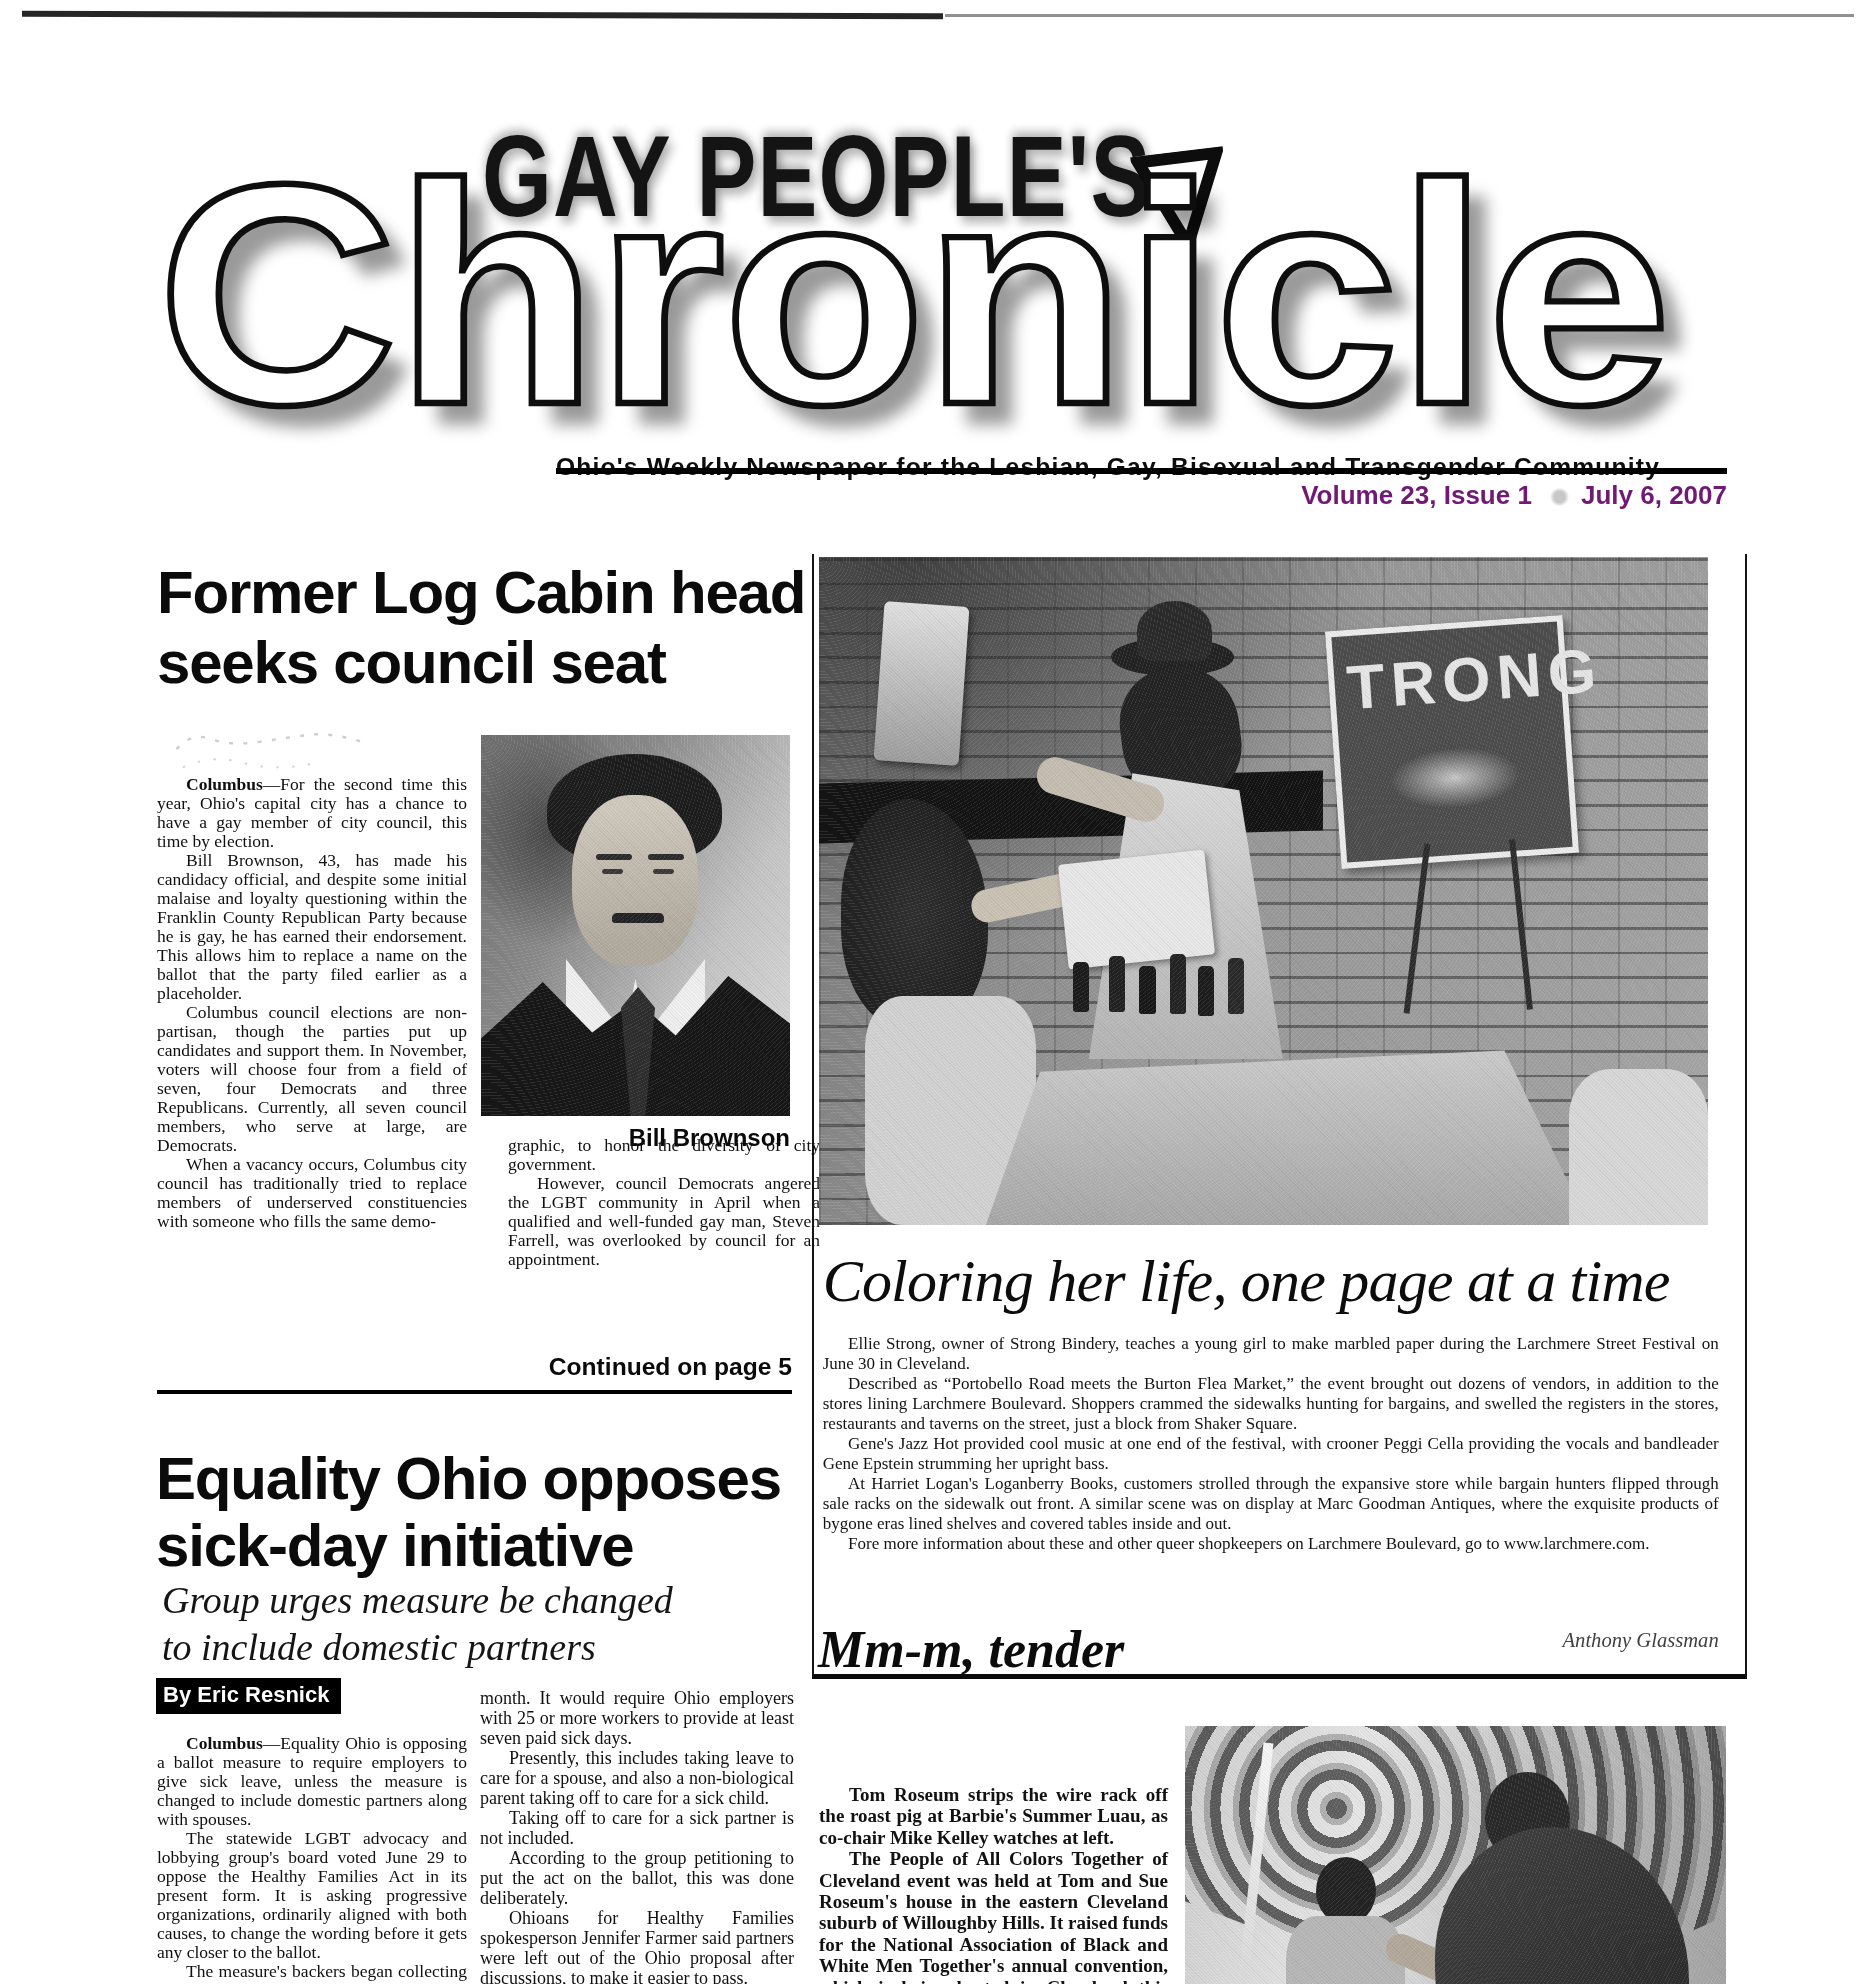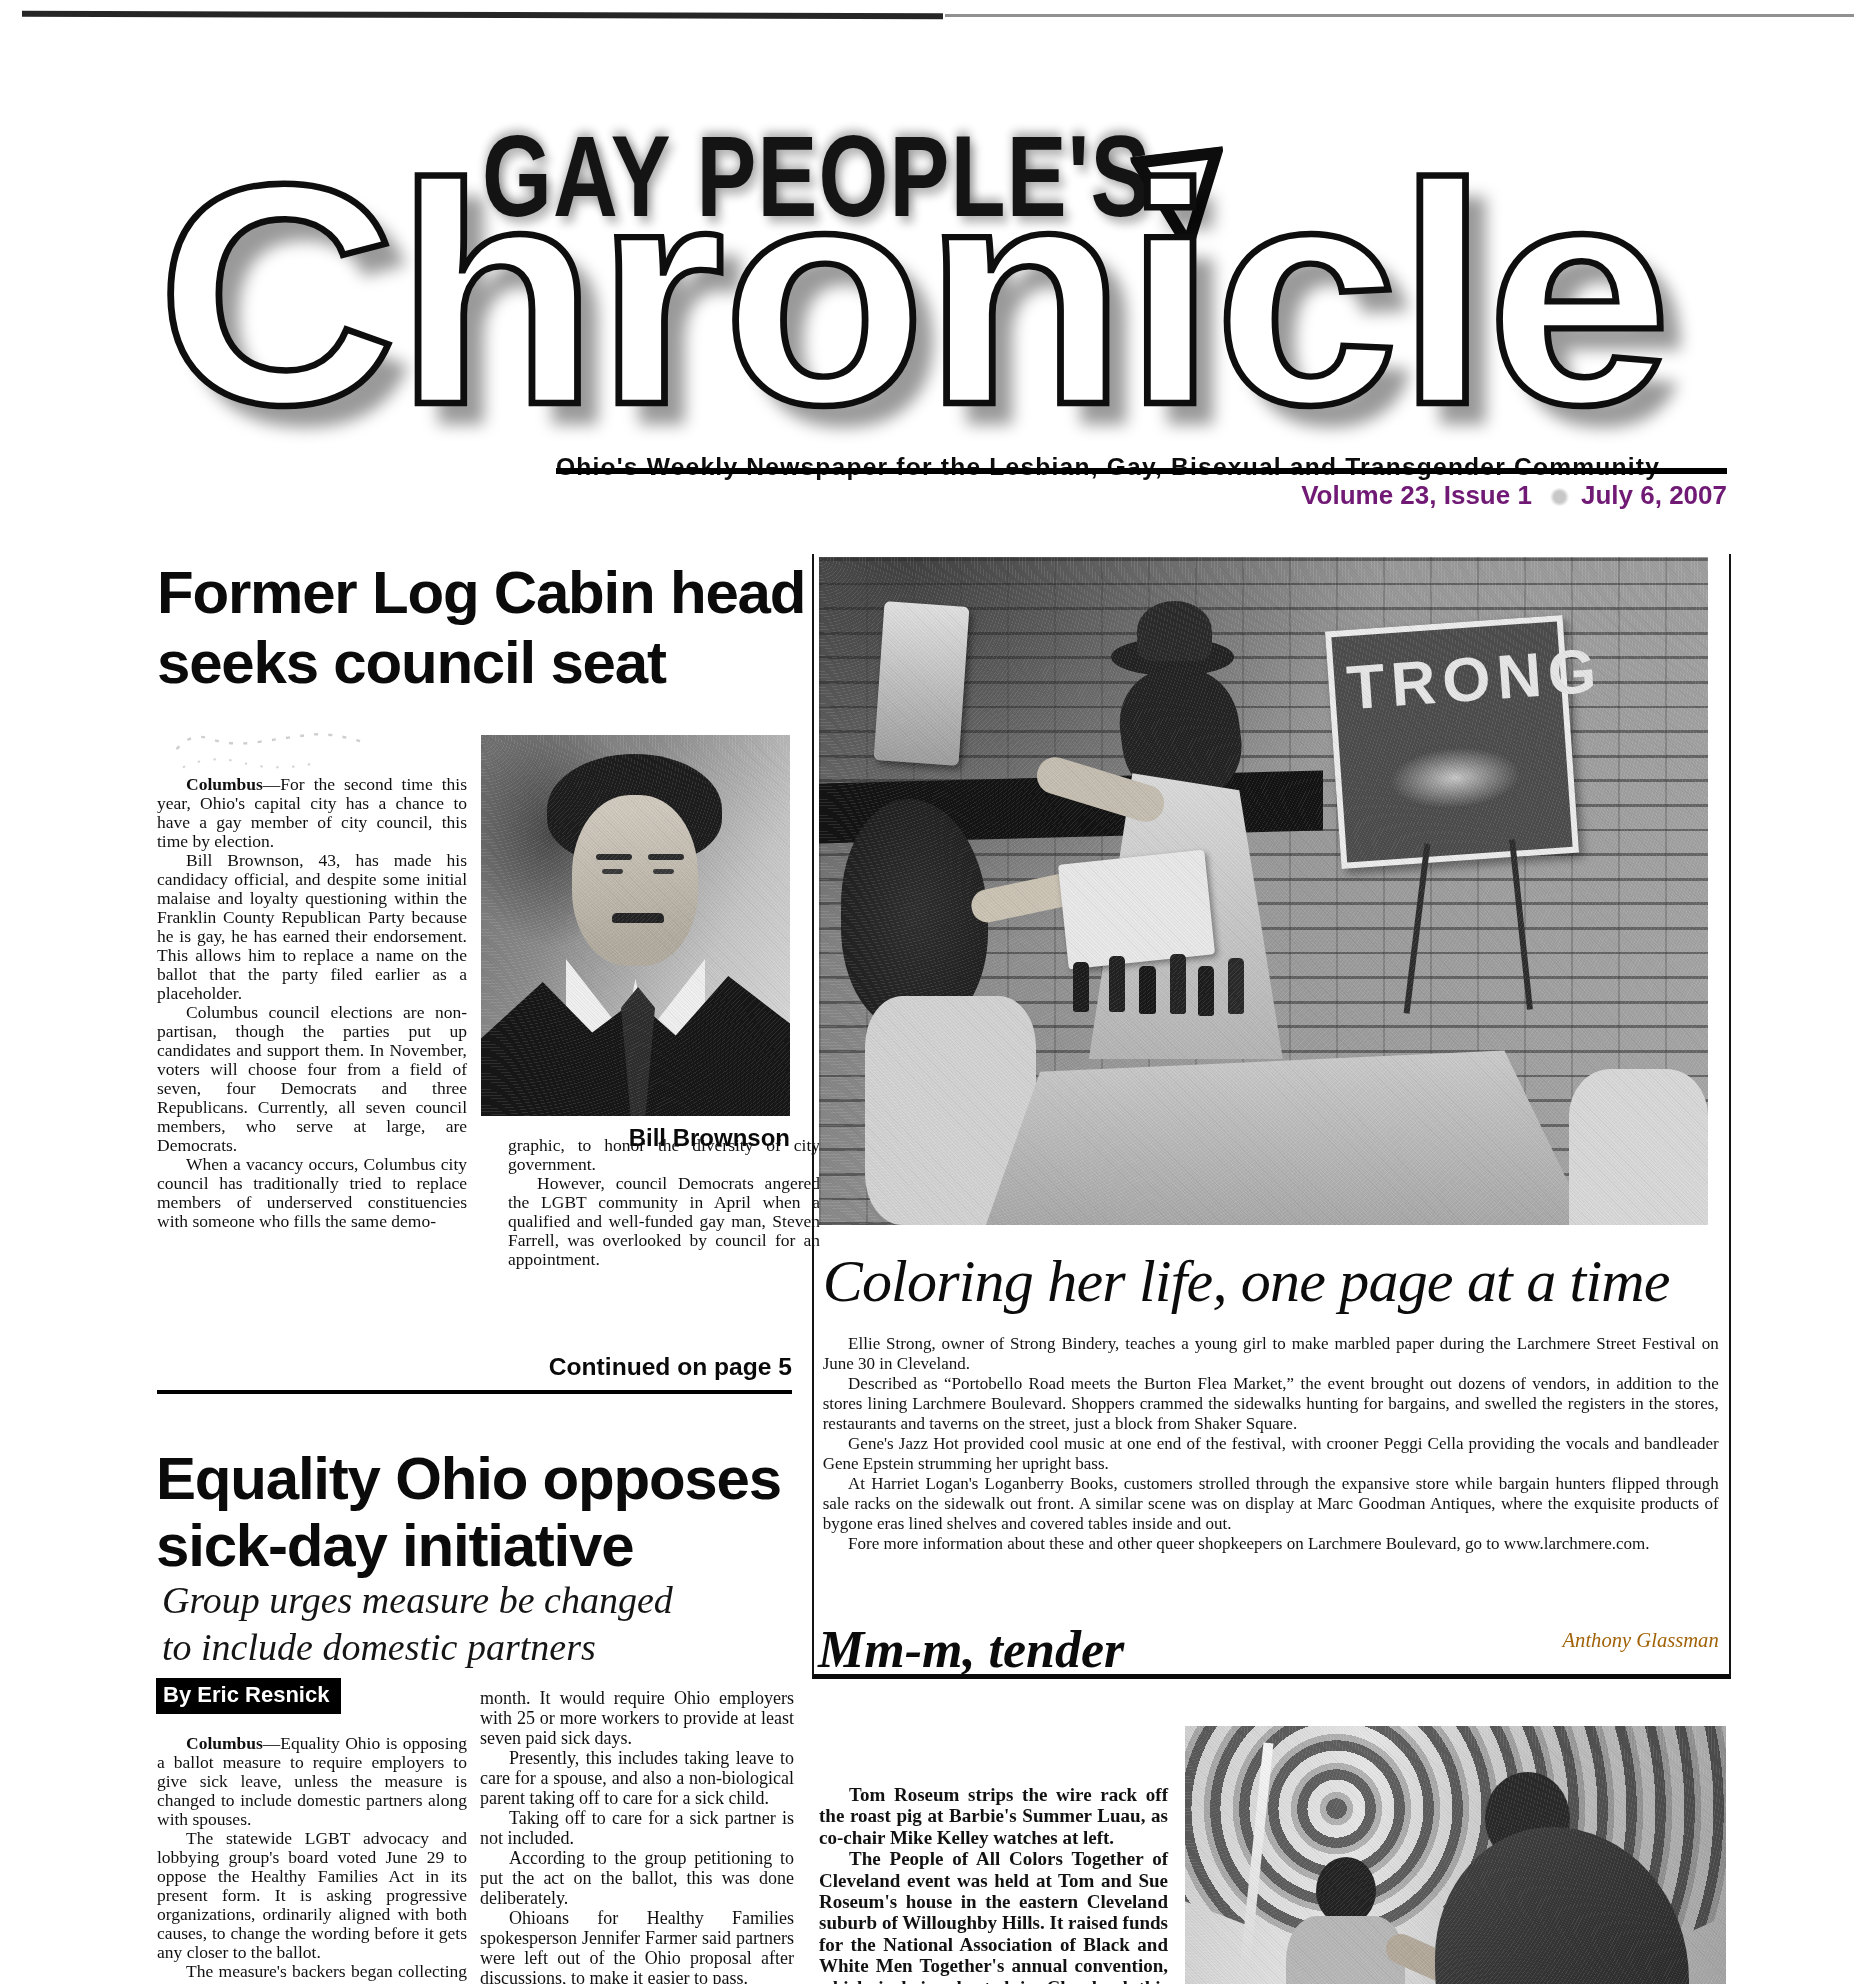--- a/index.html
+++ b/index.html
@@ -32,21 +32,21 @@
   .bodycol p{margin:0;text-indent:29px;}
   .bodycol p.cont{text-indent:0;}
   .serifbold{font-weight:bold;}
   .continued{font-family:"Liberation Sans",sans-serif;font-weight:bold;font-size:24.6px;text-align:right;color:#0a0a0a;}
   .rule{background:#000;}
   .photo-caption{font-family:"Liberation Sans",sans-serif;font-weight:bold;font-size:24px;text-align:right;color:#0a0a0a;}
   .ital-head{font-family:"Liberation Serif",serif;font-style:italic;font-size:60px;letter-spacing:-0.8px;
           color:#0c0c0c;white-space:nowrap;}
   .colorbody{font-size:17px;line-height:20px;text-align:justify;color:#141414;}
   .colorbody p{margin:0;text-indent:25.4px;}
-  .sig{font-family:"Liberation Serif",serif;font-style:italic;font-size:20.6px;color:#a16207;text-align:right;}
+  .sig{font-family:"Liberation Serif",serif;font-style:italic;font-size:20.6px;color:#404040;text-align:right;}
   .tenderhead{font-family:"Liberation Serif",serif;font-style:italic;font-weight:bold;font-size:52px;color:#0b0b0b;white-space:nowrap;}
   .tenderbody{font-size:19px;line-height:21.4px;font-weight:bold;text-align:justify;color:#121212;}
   .tenderbody p{margin:0;text-indent:30px;}
   
   .photo{overflow:hidden;position:absolute;}
   .grain{position:absolute;left:0;top:0;right:0;bottom:0;pointer-events:none;
       background:
         repeating-radial-gradient(circle at 1.6px 2px, rgba(255,255,255,.10) 0 0.6px, transparent 0.6px 3.2px),
         repeating-linear-gradient(45deg, rgba(0,0,0,.05) 0 0.8px, transparent 0.8px 2.4px);}
   .shape{position:absolute;}
@@ -132,21 +132,21 @@
   </div>
 
   <div class="abs bodycol" style="left:480px;top:1688px;width:314px;font-size:18px;line-height:20px;">
     <p class="cont">month. It would require Ohio employers with 25 or more workers to provide at least seven paid sick days.</p>
     <p>Presently, this includes taking leave to care for a spouse, and also a non-biological parent taking off to care for a sick child.</p>
     <p>Taking off to care for a sick partner is not included.</p>
     <p>According to the group petitioning to put the act on the ballot, this was done deliberately.</p>
     <p>Ohioans for Healthy Families spokesperson Jennifer Farmer said partners were left out of the Ohio proposal after discussions, to make it easier to pass.</p>
   </div>
 
-  <div class="abs" style="left:812px;top:554px;width:915px;height:1120px;border-left:2.4px solid #141414;border-right:2.4px solid #141414;border-bottom:5.2px solid #0a0a0a;">
+  <div class="abs" style="left:812px;top:554px;width:915px;height:1120px;border-left:2.4px solid #141414;border-right:2.4px solid #141414;border-bottom:5.2px solid #0a0a0a;padding-left:16px;">
 
     <div class="photo" style="left:4.8px;top:3.2px;width:889px;height:668px;background:
             repeating-linear-gradient(0deg, rgba(40,40,40,.50) 0 2.8px, rgba(0,0,0,0) 2.8px 24.6px),
             repeating-linear-gradient(90deg, rgba(55,55,55,.25) 0 2px, transparent 2px 47px),
             radial-gradient(ellipse at 10% 0%, rgba(15,15,15,.55), transparent 42%),
             linear-gradient(115deg,#787878 0%,#989898 45%,#a6a6a6 100%);">
       <div class="shape" style="left:60px;top:47px;width:85px;height:159px;background:linear-gradient(#e0e0e0,#9d9d9d);transform:rotate(4deg);border-radius:5.6px;box-shadow:3.2px 4px 7.1px rgba(0,0,0,.45);"></div>
       <div class="shape" style="left:0;top:220px;width:504px;height:60px;background:#141414;transform:skewY(-1.5deg);"></div>
       <div class="shape" style="left:514px;top:66px;width:226px;height:226px;background:#4d4d4d;border:6px solid #ececec;transform:rotate(-4deg);box-shadow:4px 5.6px 9.5px rgba(0,0,0,.4);">
         <div style="margin:16px 0 0 12px;font-family:'Liberation Sans',sans-serif;font-weight:bold;font-size:62px;letter-spacing:6.4px;color:#e6e6e6;">TRONG</div>

